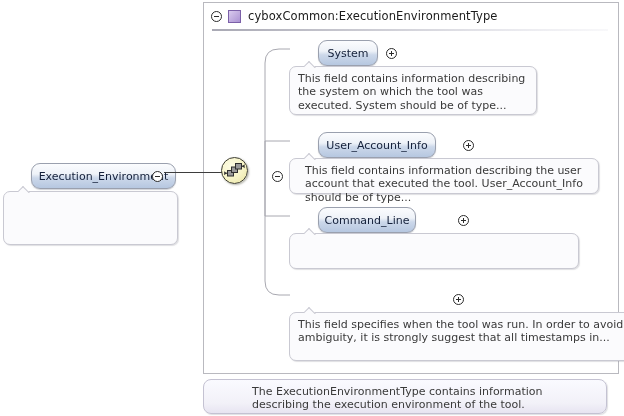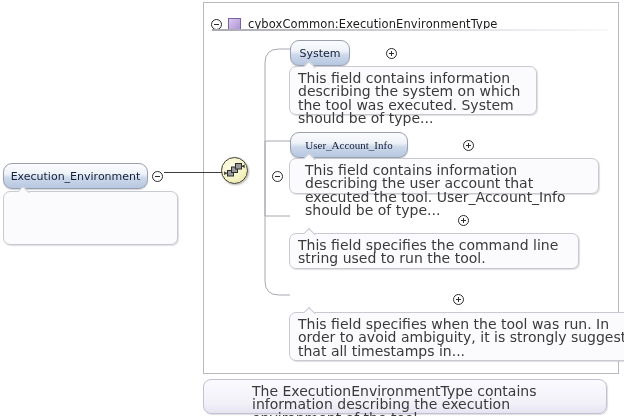--- a/index.html
+++ b/index.html
@@ -29,21 +29,21 @@
     left: 203px;
     top: 2px;
     width: 416px;
     height: 372px;
     background: #ffffff;
     border: 1px solid #b9b9bf;
     box-sizing: border-box;
   }
   #type-header {
     position: absolute;
-    left: 0; top: 8px;
+    left: 0; top: 0;
     width: 100%;
     height: 26px;
     display: flex;
     align-items: center;
     box-sizing: border-box;
     padding-left: 7px;
   }
   #type-header-sep {
     position: absolute;
     left: 8px;
@@ -111,31 +111,32 @@
     background: linear-gradient(to bottom, #fbfcfe 0%, #eef2f8 42%, #ccd8ea 58%, #b6c7e0 100%);
     box-shadow: 0 1px 1px rgba(120,125,140,0.35);
     box-sizing: border-box;
     display: flex;
     align-items: center;
     justify-content: center;
     padding: 12px 9px;
     font-size: 11px;
     color: #14203a;
     white-space: nowrap;
+    margin-left: 28px;
   }
 
   
   .doc {
     position: absolute;
     border: 1px solid #c9c9d2;
     border-radius: 7px;
     background: #fbfbfd;
     box-shadow: 1px 1px 1px rgba(150,150,160,0.30);
     box-sizing: border-box;
-    font-size: 14px;
+    font-size: 11px;
     line-height: 13.4px;
     color: #3a3a3a;
     padding: 5px 7px 4px 8px;
   }
   .doc .tail {
     position: absolute;
     top: -6px;
     left: 14px;
     width: 12px;
     height: 7px;
@@ -251,34 +252,36 @@
   <div class="node" style="left:290px; top:40px; width:60px;">
     <span class="label-txt">System</span>
   </div>
   <span class="circ plus abs" style="left:354px; top:44px;"></span>
   <div class="doc" style="left:289px; top:66px; width:248px; height:49px;">
     <div class="tail"></div>
     <span>This field contains information describing the system on which the tool was executed. System should be of type...</span>
   </div>
 
   
-  <div class="node" style="left:290px; top:132px; width:118px;font-family:Liberation Serif, serif;">
+  <div class="node" style="left:290px; top:132px; width:118px;">
     <span class="label-txt">User_Account_Info</span>
   </div>
   <span class="circ plus abs" style="left:415px; top:136px;"></span>
   <div class="doc" style="left:289px; top:158px; width:310px; height:36px;padding-left:15px;">
     <div class="tail"></div>
     <span>This field contains information describing the user account that executed the tool. User_Account_Info should be of type...</span>
   </div>
 
   
+  <div class="node" style="left:290px; top:207px; width:98px;">
+    <span class="label-txt">Command_Line</span>
+  </div>
   <span class="circ plus abs" style="left:394px; top:211px;"></span>
   <div class="doc" style="left:289px; top:233px; width:290px; height:36px;">
     <div class="tail"></div>
-    <span>This field specifies the command line string used to run the tool.</span>
   </div>
 
   
   <span class="circ plus abs" style="left:373px; top:290px;"></span>
   <div class="doc" style="left:289px; top:312px; width:346px; height:49px;">
     <div class="tail"></div>
     <span>This field specifies when the tool was run. In order to avoid ambiguity, it is strongly suggest that all timestamps in...</span>
   </div>
 
   

